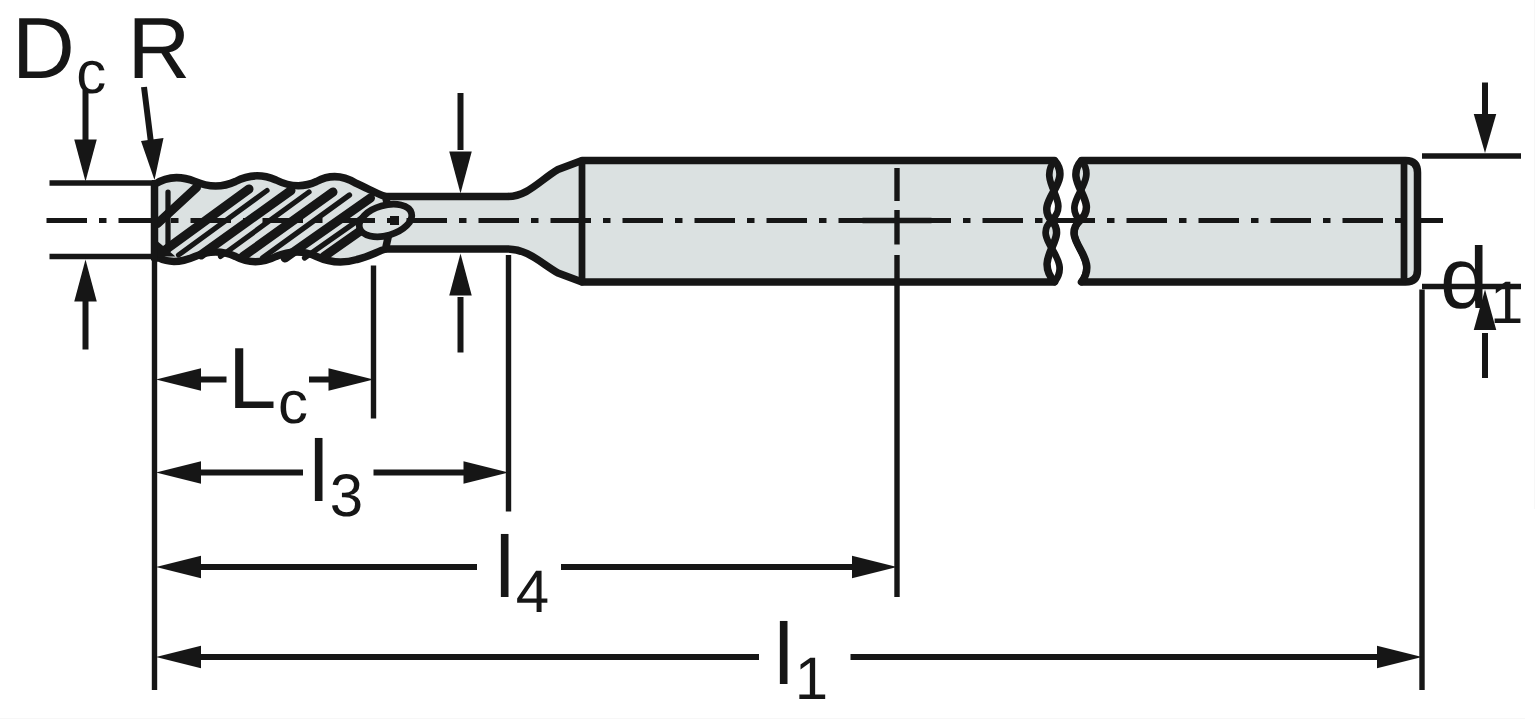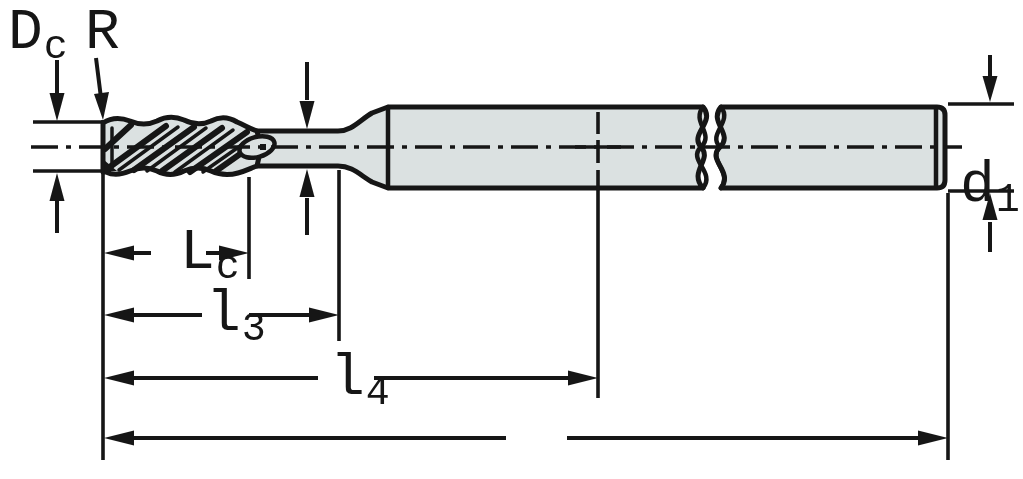--- a/index.html
+++ b/index.html
@@ -6,21 +6,21 @@
     --line:#161616;
     --fill:#dbe1e1;
     --background:#ffffff;
   }
   html,body{margin:0;padding:0;background:#f2f2f2;}
   #stage{
     position:relative;
     width:1023px;height:479px;
     background:var(--background);
     overflow:hidden;
-    font-family:Liberation Mono, monospace;
+    font-family:Liberation Sans, sans-serif;
   }
   svg{position:absolute;left:0;top:0;}
   
   .ol      {fill:var(--fill);stroke:var(--line);stroke-width:5;stroke-linejoin:round;}
   .olthin  {fill:none;stroke:var(--line);stroke-width:4.5;stroke-linejoin:round;stroke-linecap:round;}
   .flute   {fill:none;stroke:var(--line);stroke-width:6;stroke-linecap:round;}
   .flutem  {fill:none;stroke:var(--line);stroke-width:3.5;stroke-linecap:round;}
   .dim     {fill:none;stroke:var(--line);stroke-width:4;stroke-linecap:butt;}
   .ext     {fill:none;stroke:var(--line);stroke-width:3.6;stroke-linecap:butt;}
   .cl      {fill:none;stroke:var(--line);stroke-width:3.4;stroke-dasharray:27 8 5 8;}
@@ -204,26 +204,29 @@
 
   <div class="lbl" style="left:85px;top:4px;">
     <span>R</span><span class="sub"></span>
   </div>
 
 
   <div class="lbl" style="left:960px;top:120px;margin-top:37px;">
     <span>d</span><span class="sub">1</span>
   </div>
 
-  <div class="lbl" style="left:152px;top:224px;margin-left:28px;">
+  <div class="lbl" style="left:152px;top:224px;">
     <span>L</span><span class="sub">c</span>
   </div>
 
   <div class="lbl" style="left:206px;top:286px;">
     <span>l</span><span class="sub">3</span>
   </div>
 
   <div class="lbl" style="left:330px;top:350px;">
     <span>l</span><span class="sub">4</span>
   </div>
 
+  <div class="lbl" style="left:516px;top:408px;">
+    <span>l</span><span class="sub">1</span>
+  </div>
 
 </div>
 
 </body></html>

